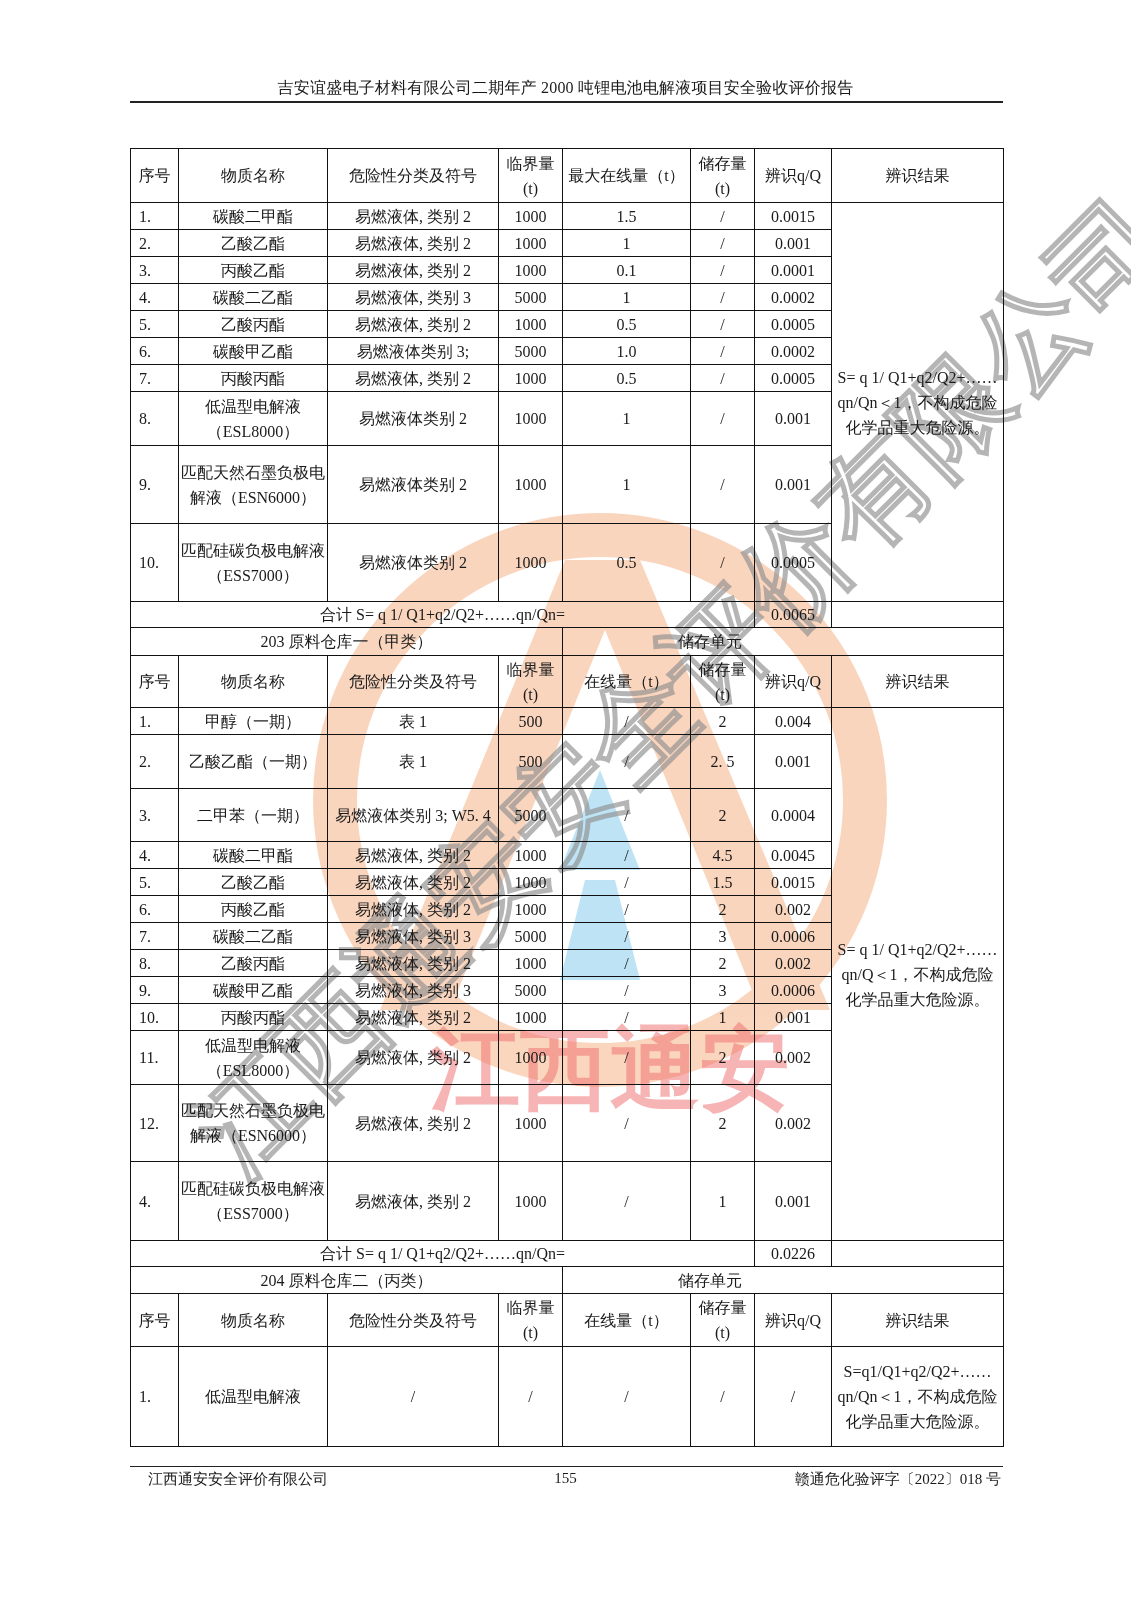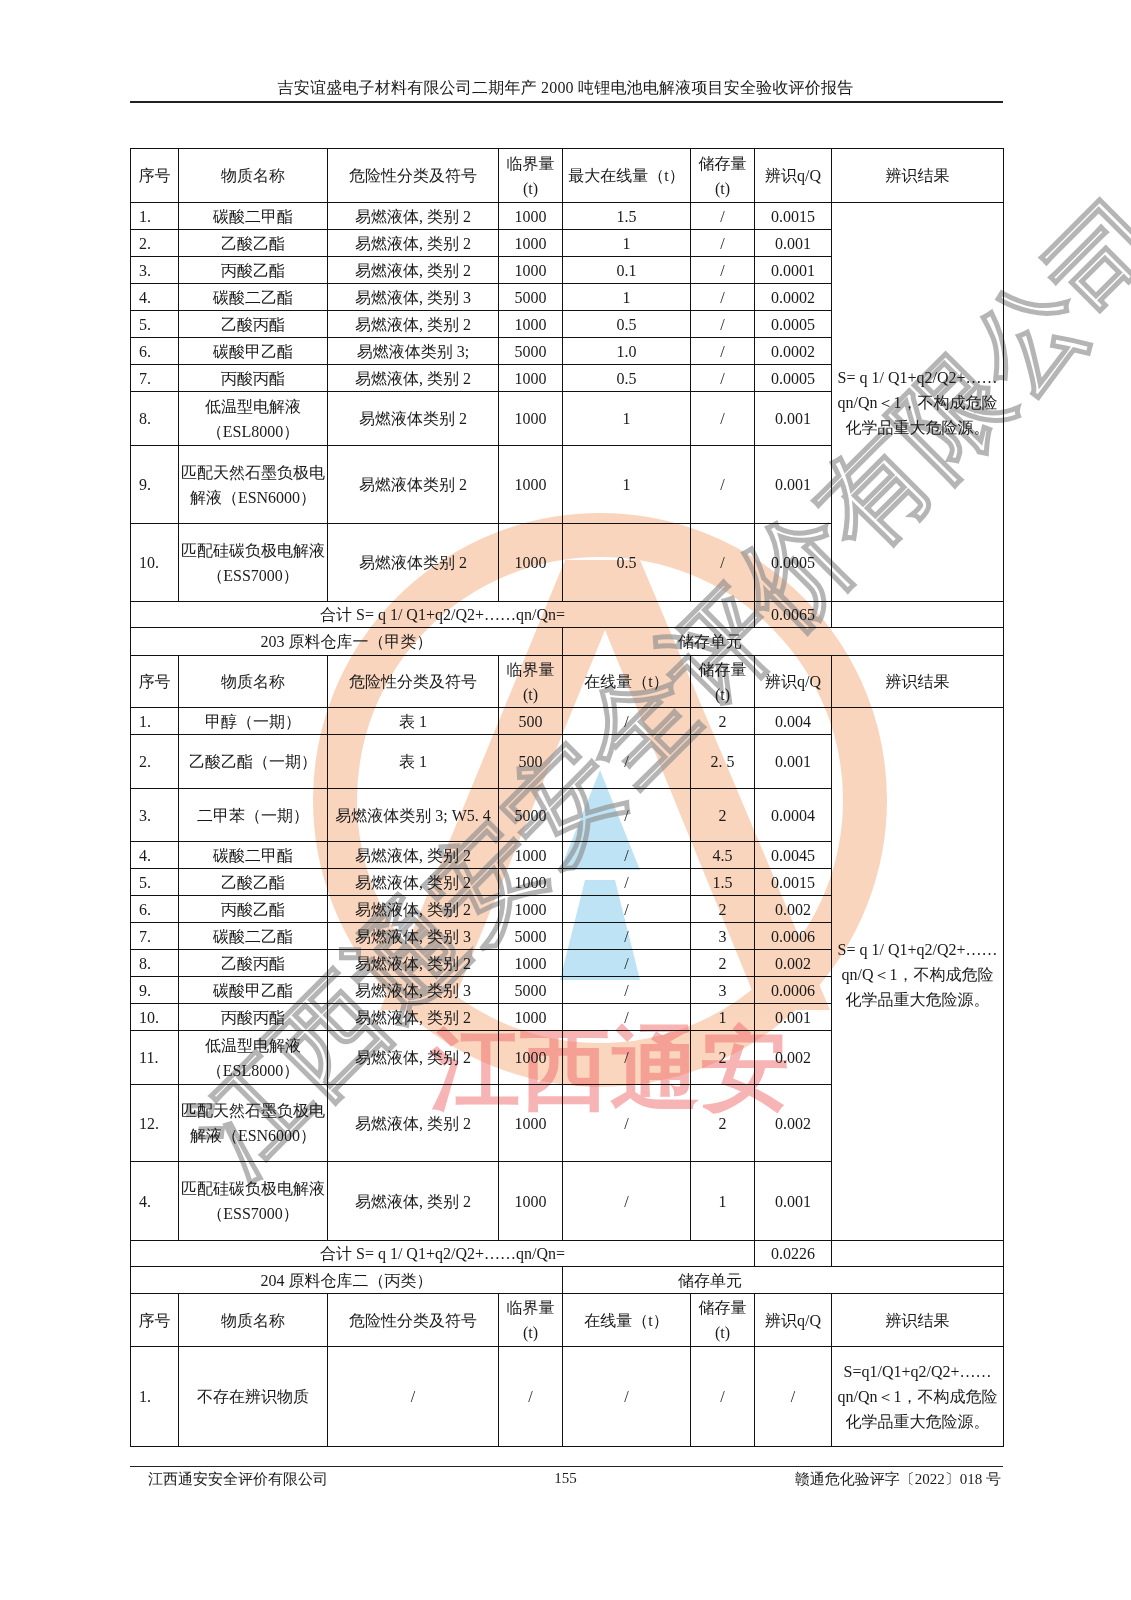--- a/index.html
+++ b/index.html
@@ -306,21 +306,21 @@
       <td>物质名称</td>
       <td>危险性分类及符号</td>
       <td>临界量(t)</td>
       <td>在线量（t）</td>
       <td>储存量(t)</td>
       <td>辨识q/Q</td>
       <td>辨识结果</td>
     </tr>
     <tr style="height:100px">
       <td class="idx">1.</td>
-      <td>不存在辨识物质</td>
+      <td>低温型电解液</td>
       <td>/</td>
       <td>/</td>
       <td>/</td>
       <td>/</td>
       <td>/</td>
       <td class="result">S=q1/Q1+q2/Q2+……qn/Qn＜1，不构成危险化学品重大危险源。</td>
     </tr>
   </tbody>
 </table>
 

